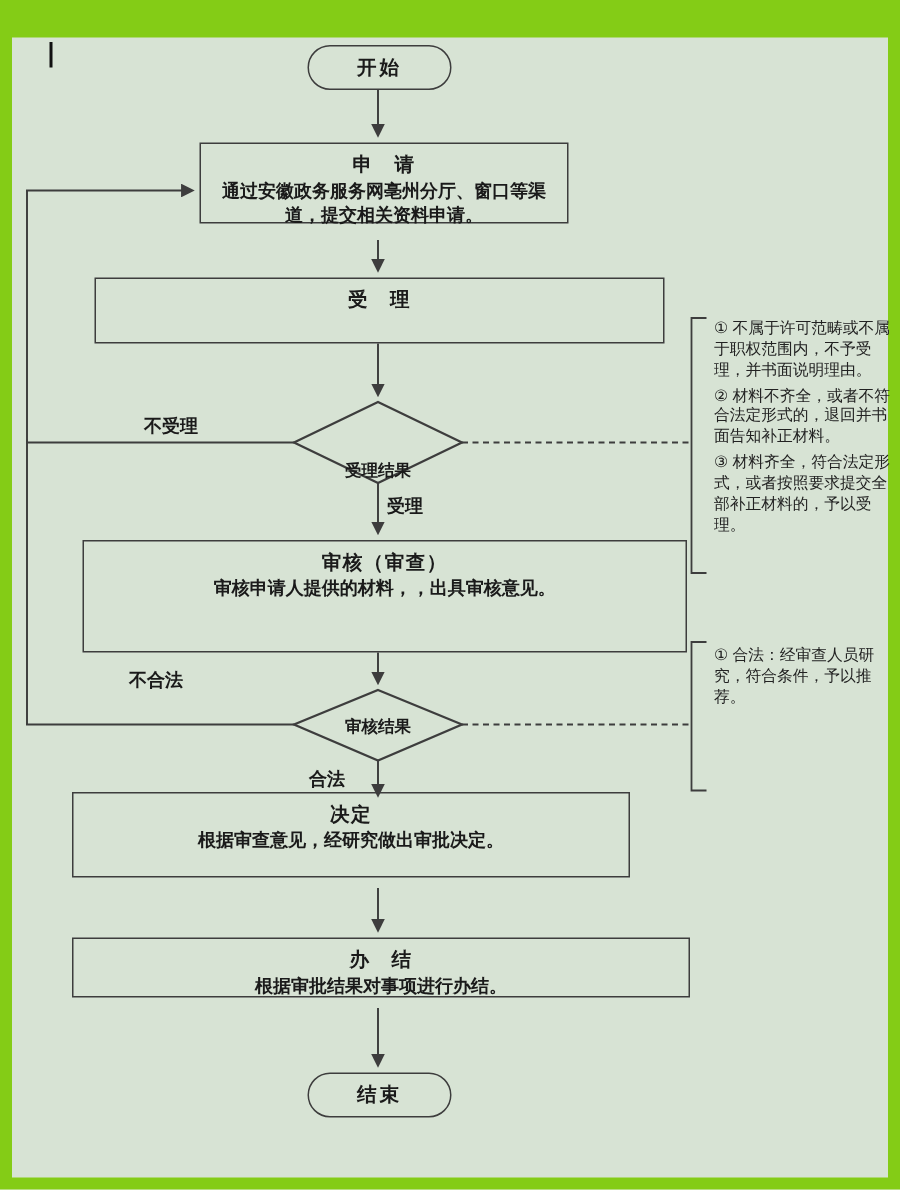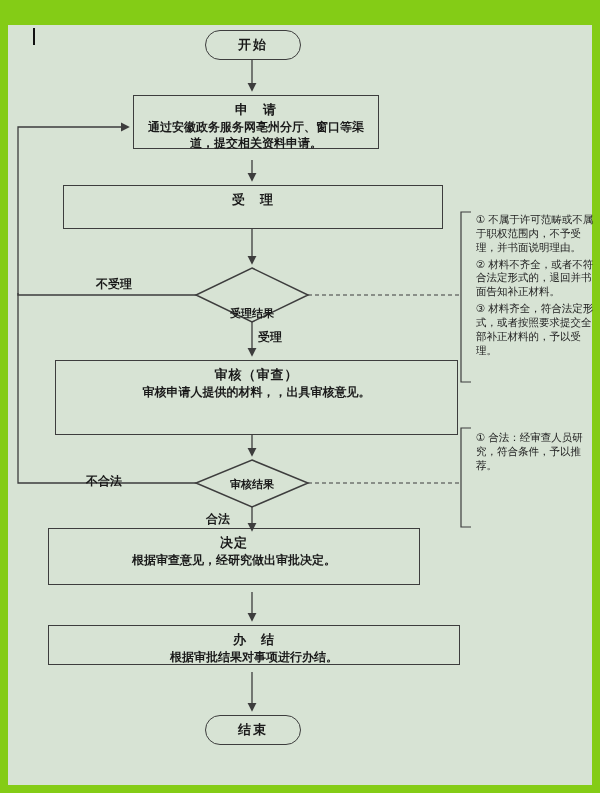--- a/index.html
+++ b/index.html
@@ -111,21 +111,21 @@
     <div class="title">办　结</div>
     <div class="body">根据审批结果对事项进行办结。</div>
   </div>
 
   <div class="node stadium" style="left:205px;top:715px;width:96px;height:30px;">
     <span>结束</span>
   </div>
 
   <div class="edge-label" style="left:96px;top:276px;">不受理</div>
   <div class="edge-label" style="left:258px;top:329px;">受理</div>
-  <div class="edge-label" style="left:86px;top:445px;margin-top:28px;">不合法</div>
+  <div class="edge-label" style="left:86px;top:445px;">不合法</div>
   <div class="edge-label" style="left:206px;top:511px;">合法</div>
 
   <div class="notes" style="left:476px;top:213px;">
     <div class="note-item">① 不属于许可范畴或不属于职权范围内，不予受理，并书面说明理由。</div>
     <div class="note-item">② 材料不齐全，或者不符合法定形式的，退回并书面告知补正材料。</div>
     <div class="note-item">③ 材料齐全，符合法定形式，或者按照要求提交全部补正材料的，予以受理。</div>
   </div>
 
   <div class="notes" style="left:476px;top:431px;">
     <div class="note-item">① 合法：经审查人员研究，符合条件，予以推荐。</div>

